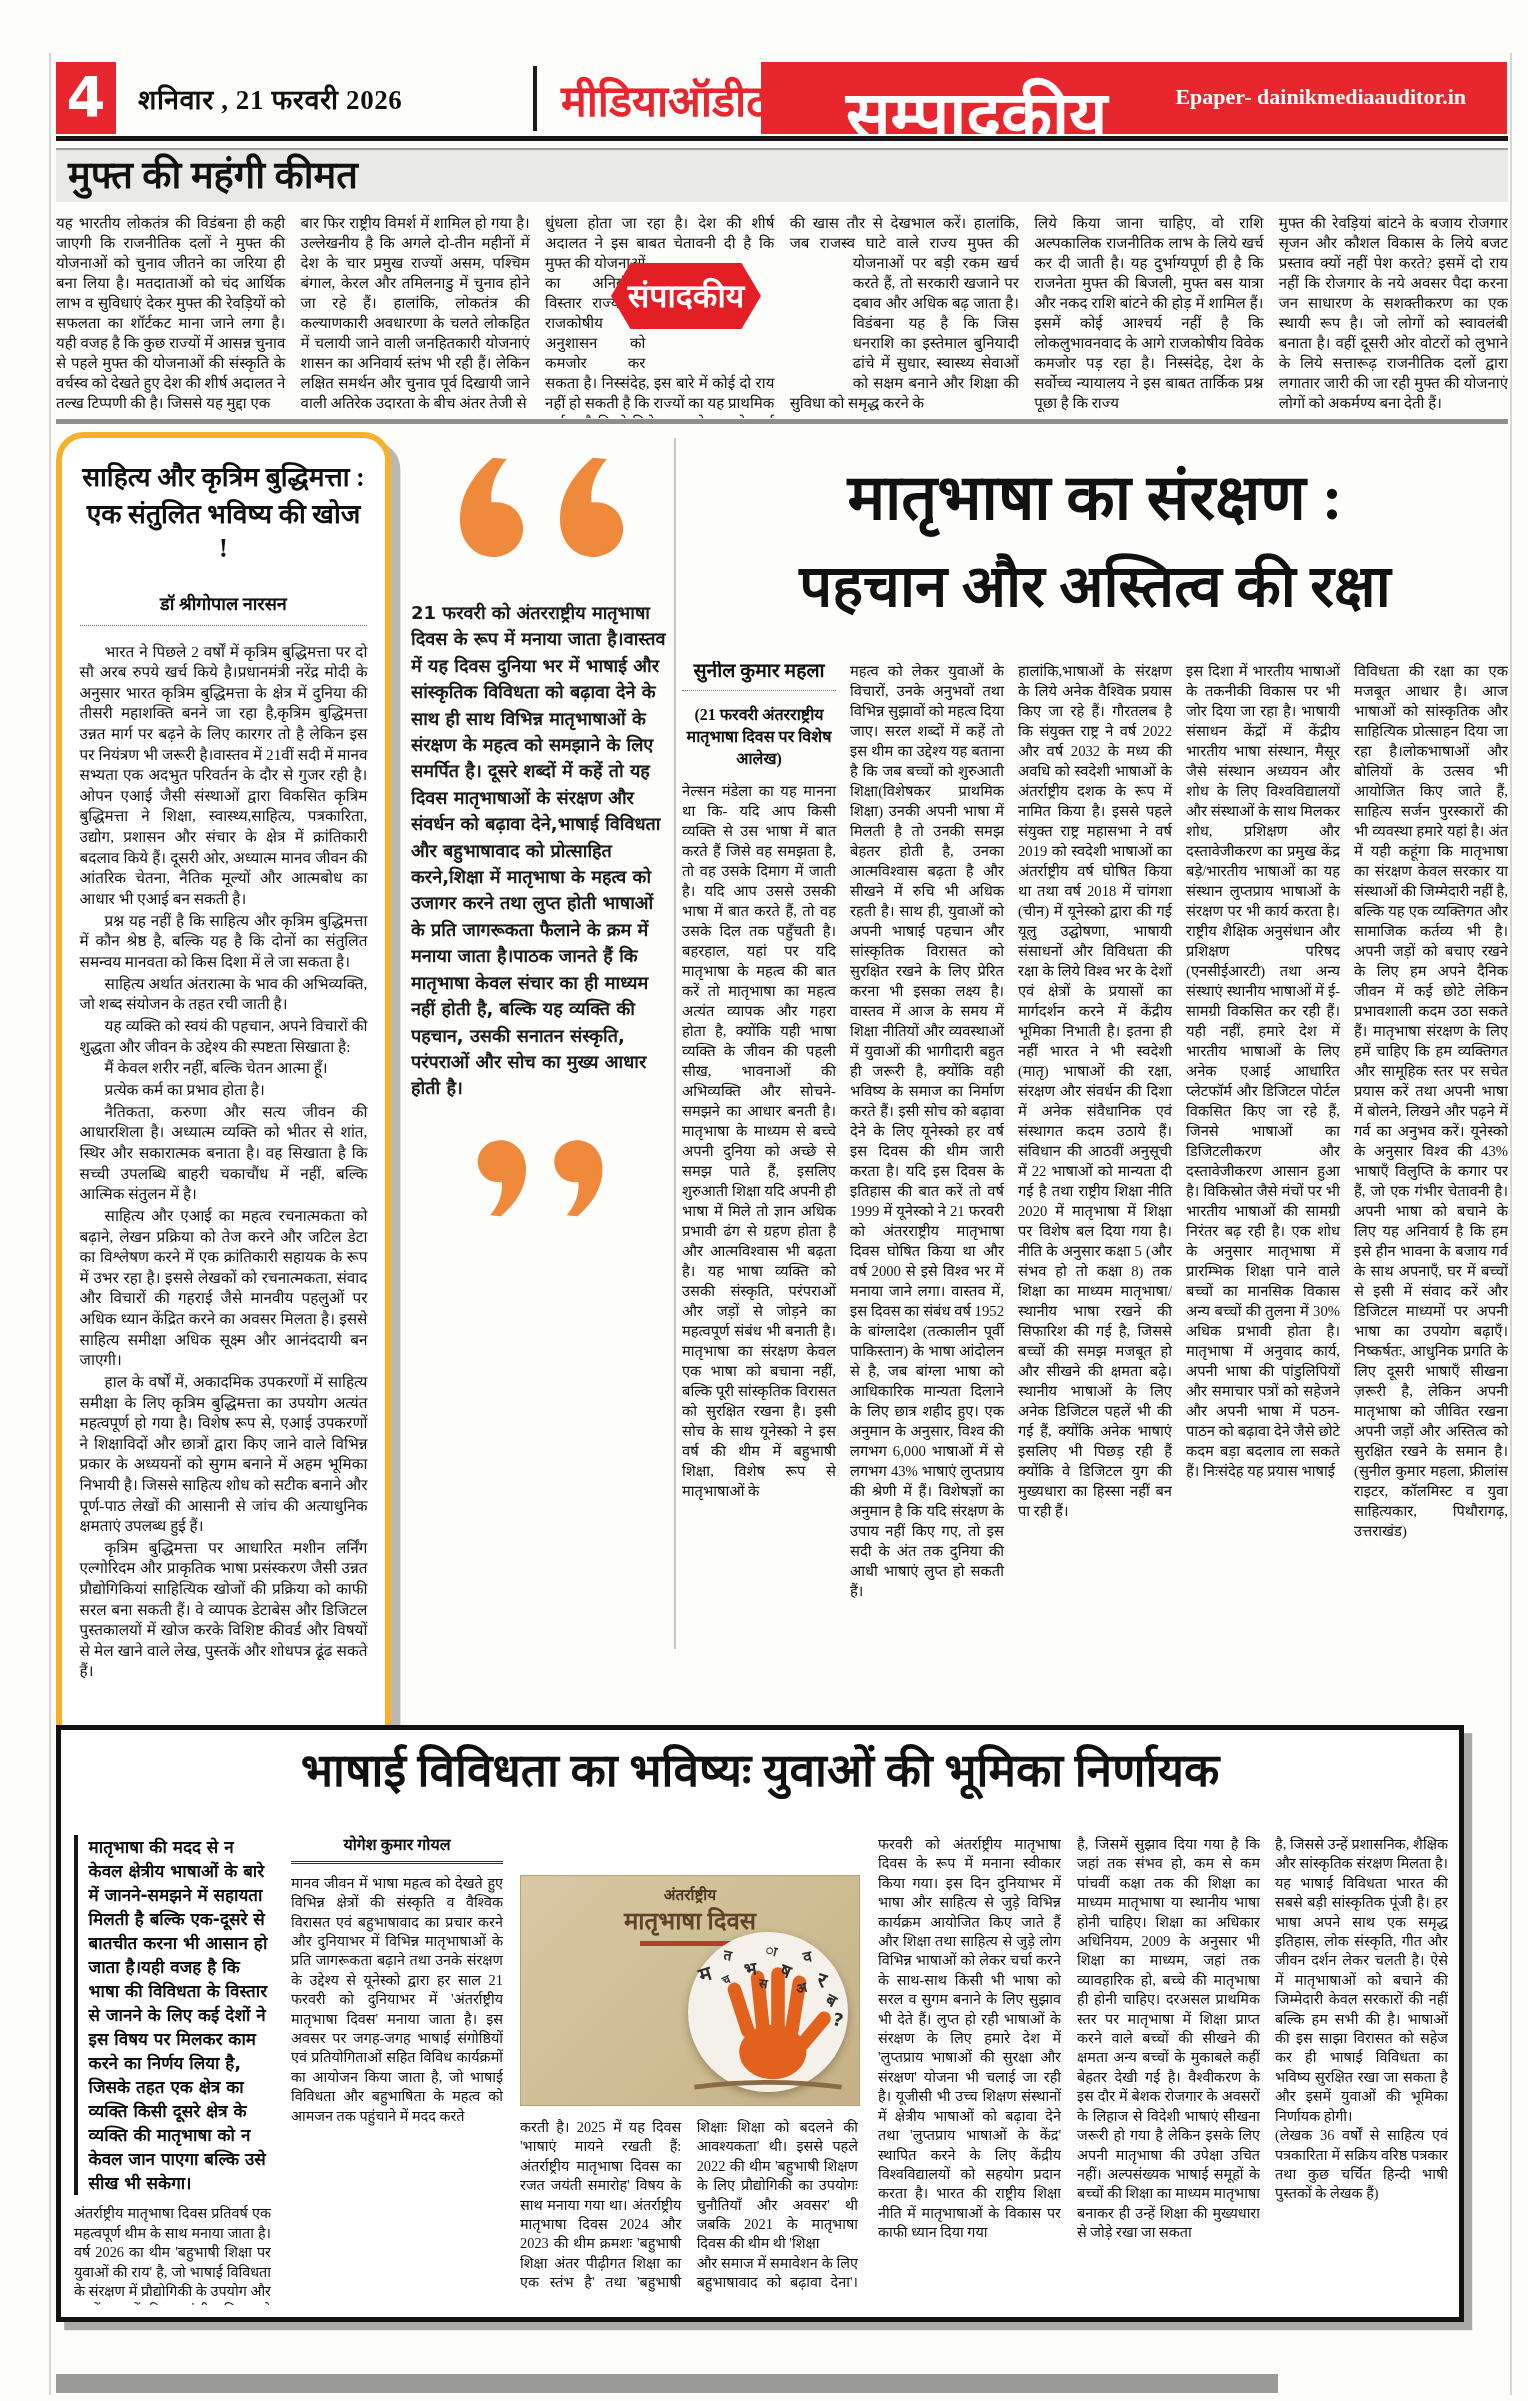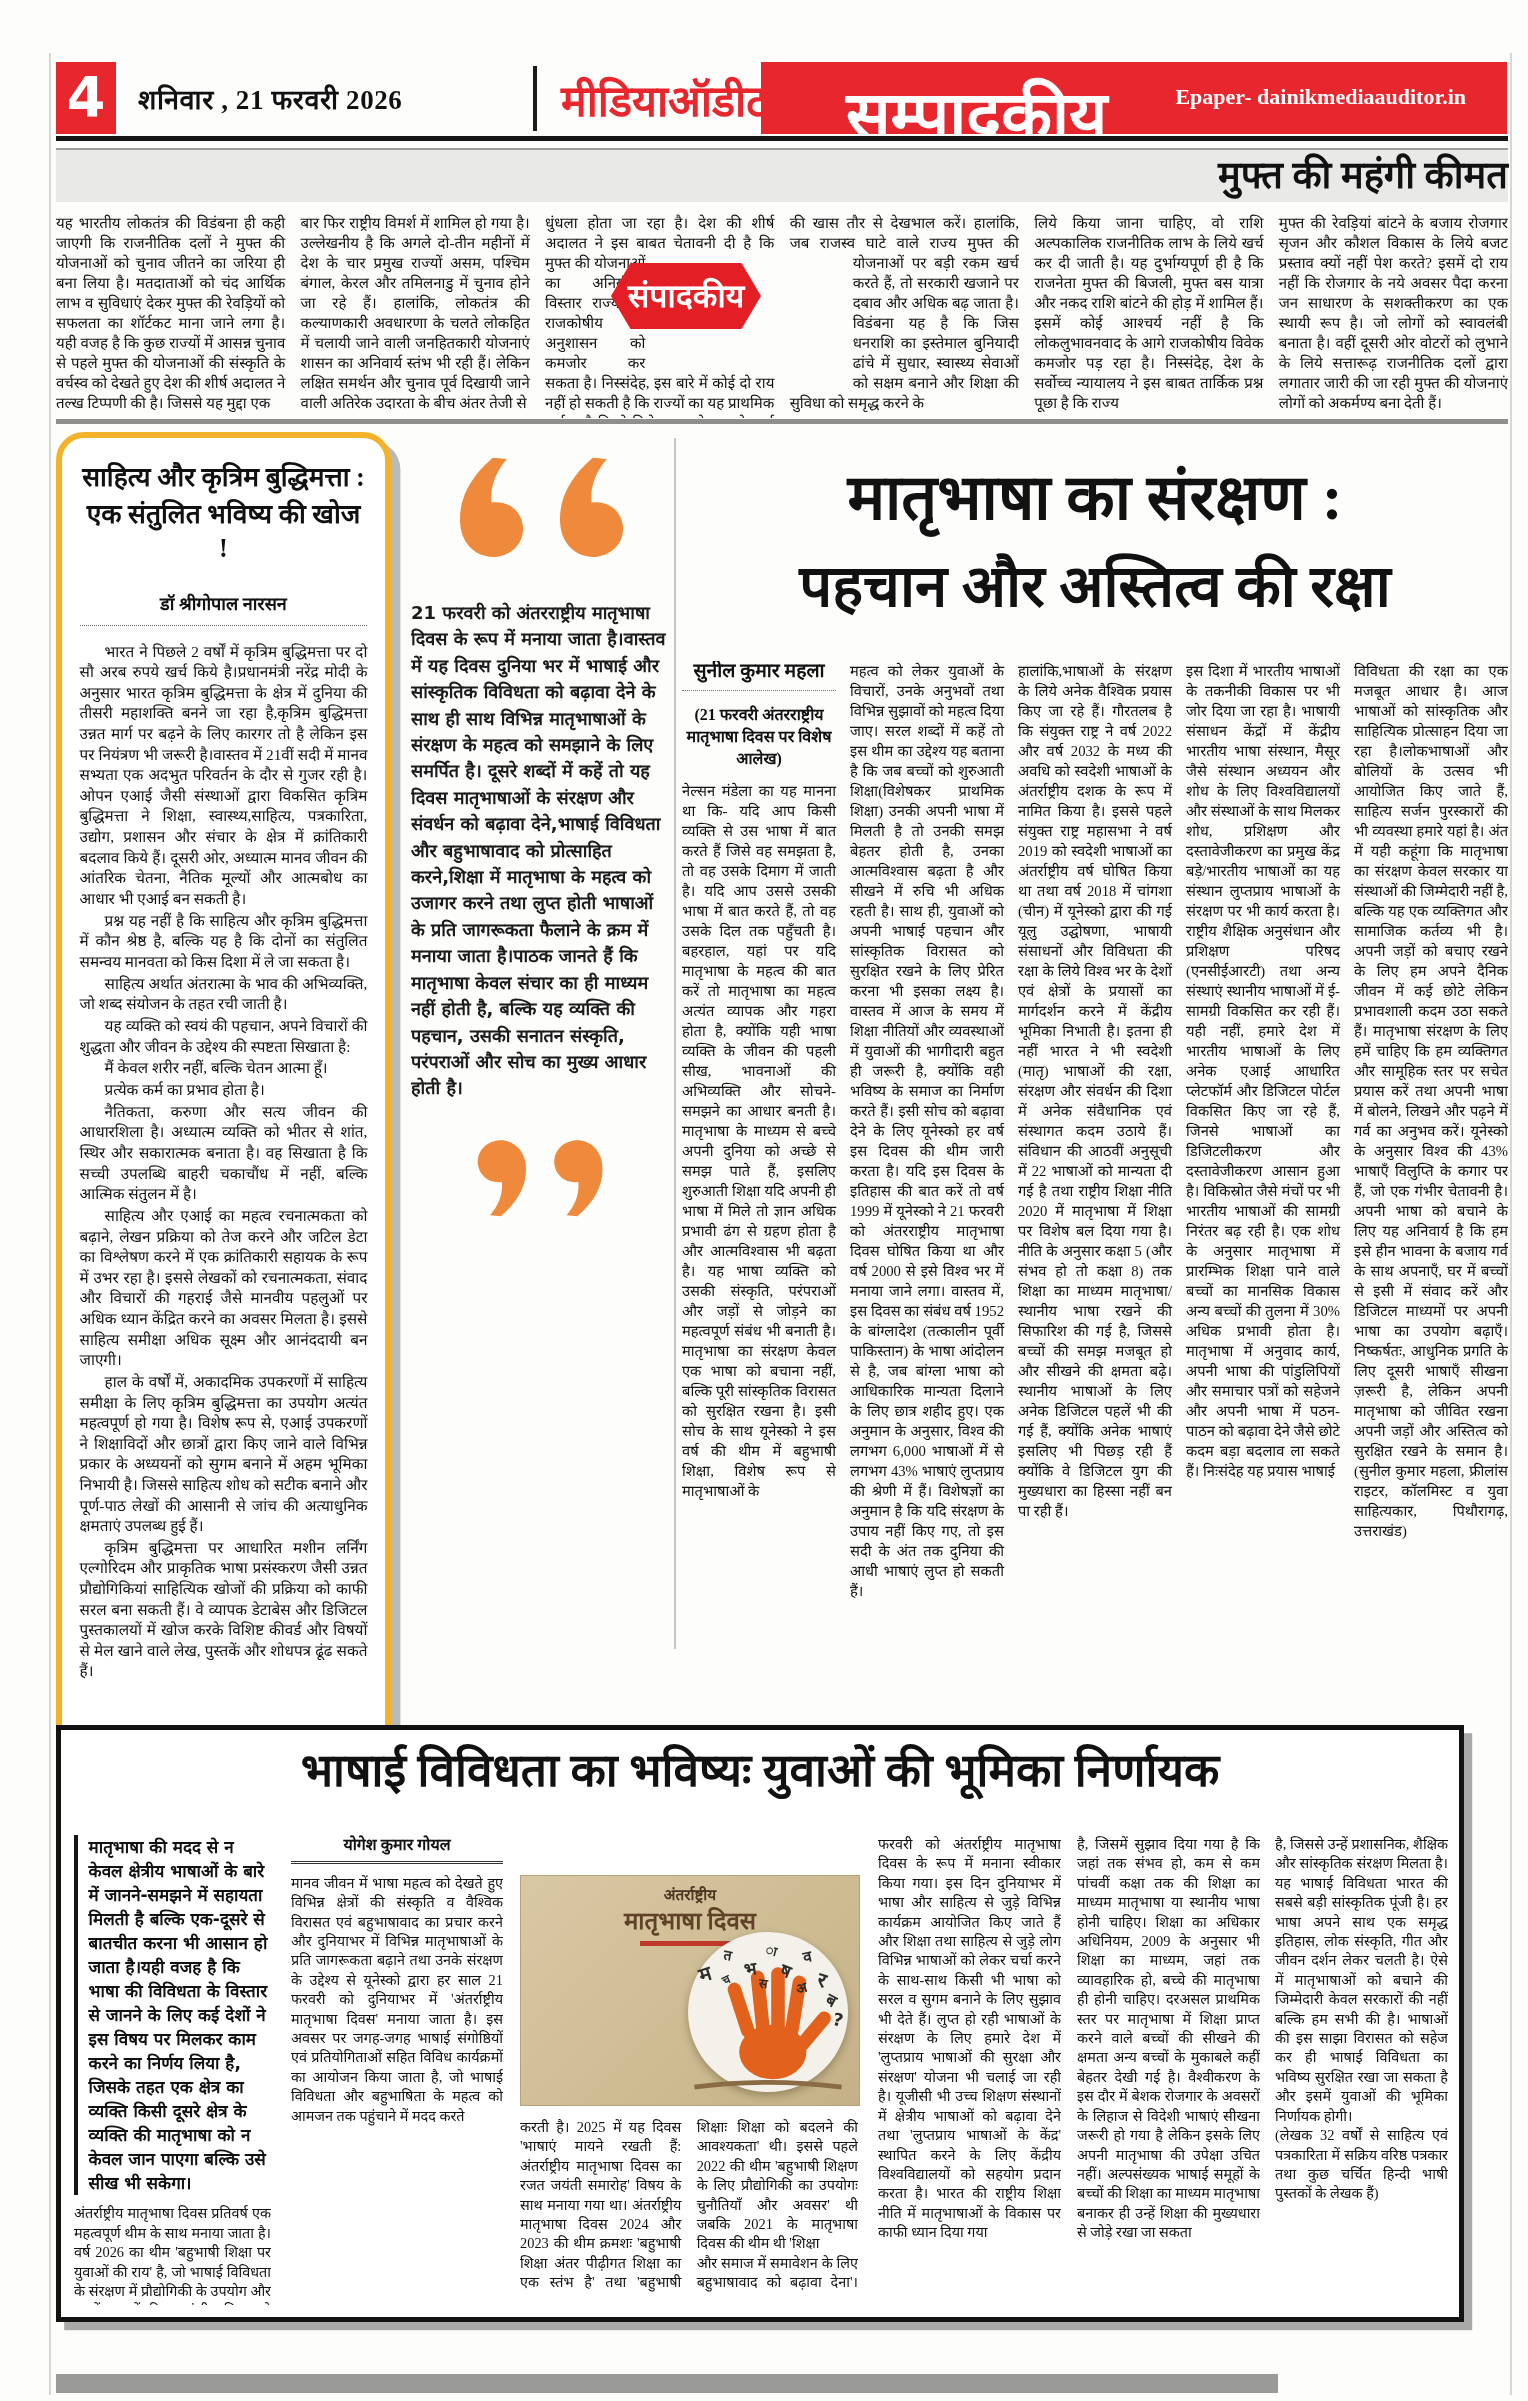--- a/index.html
+++ b/index.html
@@ -14,21 +14,21 @@
   .hdr-date{position:absolute;left:82px;top:17.6px;font-size:27px;font-weight:bold;letter-spacing:0.6px;}
   .hdr-div{position:absolute;left:477px;top:3.5px;width:3.5px;height:65px;background:#1c1c1c;}
   .masthead{position:absolute;left:505px;top:8.2px;font-size:43px;font-weight:bold;color:#e8262e;}
   .redband{position:absolute;left:705px;top:0;width:746px;height:72px;background:#e8262e;color:#fff;}
   .section-title{position:absolute;left:85px;top:4.7px;font-size:66px;font-weight:bold;}
   .epaper{position:absolute;right:41px;top:22px;font-size:22px;font-weight:bold;font-style:normal;}
   .hdr-rule{position:absolute;left:56px;top:136px;width:1452px;height:4.7px;background:#161616;}
   
   .ed-band{position:absolute;left:56px;top:148px;width:1452px;height:52px;background:#e9e9e7;
            border-top:2.4px solid #9d9d9b;}
-  .ed-band h1{margin:0;text-align:right;font-size:38px;line-height:51px;font-weight:bold;}
+  .ed-band h1{margin:0;text-align:left;font-size:38px;line-height:51px;font-weight:bold;padding-left:12px;}
   .ed-cols{position:absolute;left:56px;top:213px;width:1452px;height:205px;display:flex;gap:15.3px;overflow:hidden;}
   .ed-col{flex:1;font-size:15px;line-height:20px;text-align:justify;}
   .ed-col p{margin:0;}
   .fl-r{float:right;width:123px;height:106px;margin:2.4px 0 2.4px 5.9px;}
   .fl-l{float:left;width:56px;height:123px;margin:2.4px 7px 2.4px 0;}
   .ed-badge{position:absolute;left:611px;top:263px;width:150px;height:66px;background:#e31e25;
             clip-path:polygon(0 50%,13% 0,87% 0,100% 50%,87% 100%,13% 100%);
             color:#fff;font-weight:bold;font-size:32px;text-align:center;line-height:66px;}
   .rule-gray{position:absolute;background:#8f8f8d;}
   
@@ -240,21 +240,21 @@
       </div>
 
       <div class="b-col" style="left:817px;top:105px;width:183px;height:477px;">
         <p>फरवरी को अंतर्राष्ट्रीय मातृभाषा दिवस के रूप में मनाना स्वीकार किया गया। इस दिन दुनियाभर में भाषा और साहित्य से जुड़े विभिन्न कार्यक्रम आयोजित किए जाते हैं और शिक्षा तथा साहित्य से जुड़े लोग विभिन्न भाषाओं को लेकर चर्चा करने के साथ-साथ किसी भी भाषा को सरल व सुगम बनाने के लिए सुझाव भी देते हैं। लुप्त हो रही भाषाओं के संरक्षण के लिए हमारे देश में 'लुप्तप्राय भाषाओं की सुरक्षा और संरक्षण' योजना भी चलाई जा रही है। यूजीसी भी उच्च शिक्षण संस्थानों में क्षेत्रीय भाषाओं को बढ़ावा देने तथा 'लुप्तप्राय भाषाओं के केंद्र' स्थापित करने के लिए केंद्रीय विश्वविद्यालयों को सहयोग प्रदान करता है। भारत की राष्ट्रीय शिक्षा नीति में मातृभाषाओं के विकास पर काफी ध्यान दिया गया</p>
       </div>
       <div class="b-col" style="left:1016px;top:105px;width:183px;height:477px;">
         <p>है, जिसमें सुझाव दिया गया है कि जहां तक संभव हो, कम से कम पांचवीं कक्षा तक की शिक्षा का माध्यम मातृभाषा या स्थानीय भाषा होनी चाहिए। शिक्षा का अधिकार अधिनियम, 2009 के अनुसार भी शिक्षा का माध्यम, जहां तक व्यावहारिक हो, बच्चे की मातृभाषा ही होनी चाहिए। दरअसल प्राथमिक स्तर पर मातृभाषा में शिक्षा प्राप्त करने वाले बच्चों की सीखने की क्षमता अन्य बच्चों के मुकाबले कहीं बेहतर देखी गई है। वैश्वीकरण के इस दौर में बेशक रोजगार के अवसरों के लिहाज से विदेशी भाषाएं सीखना जरूरी हो गया है लेकिन इसके लिए अपनी मातृभाषा की उपेक्षा उचित नहीं। अल्पसंख्यक भाषाई समूहों के बच्चों की शिक्षा का माध्यम मातृभाषा बनाकर ही उन्हें शिक्षा की मुख्यधारा से जोड़े रखा जा सकता</p>
       </div>
       <div class="b-col" style="left:1214px;top:105px;width:173px;height:477px;">
         <p>है, जिससे उन्हें प्रशासनिक, शैक्षिक और सांस्कृतिक संरक्षण मिलता है। यह भाषाई विविधता भारत की सबसे बड़ी सांस्कृतिक पूंजी है। हर भाषा अपने साथ एक समृद्ध इतिहास, लोक संस्कृति, गीत और जीवन दर्शन लेकर चलती है। ऐसे में मातृभाषाओं को बचाने की जिम्मेदारी केवल सरकारों की नहीं बल्कि हम सभी की है। भाषाओं की इस साझा विरासत को सहेज कर ही भाषाई विविधता का भविष्य सुरक्षित रखा जा सकता है और इसमें युवाओं की भूमिका निर्णायक होगी।</p>
-        <p class="b-credit">(लेखक 32 वर्षों से साहित्य एवं पत्रकारिता में सक्रिय वरिष्ठ पत्रकार तथा कुछ चर्चित हिन्दी भाषी पुस्तकों के लेखक हैं)</p>
+        <p class="b-credit">(लेखक 36 वर्षों से साहित्य एवं पत्रकारिता में सक्रिय वरिष्ठ पत्रकार तथा कुछ चर्चित हिन्दी भाषी पुस्तकों के लेखक हैं)</p>
       </div>
 
     </div>
   </div>
 
   <div class="bottom-bar"></div>
 
 </div>
 
 

